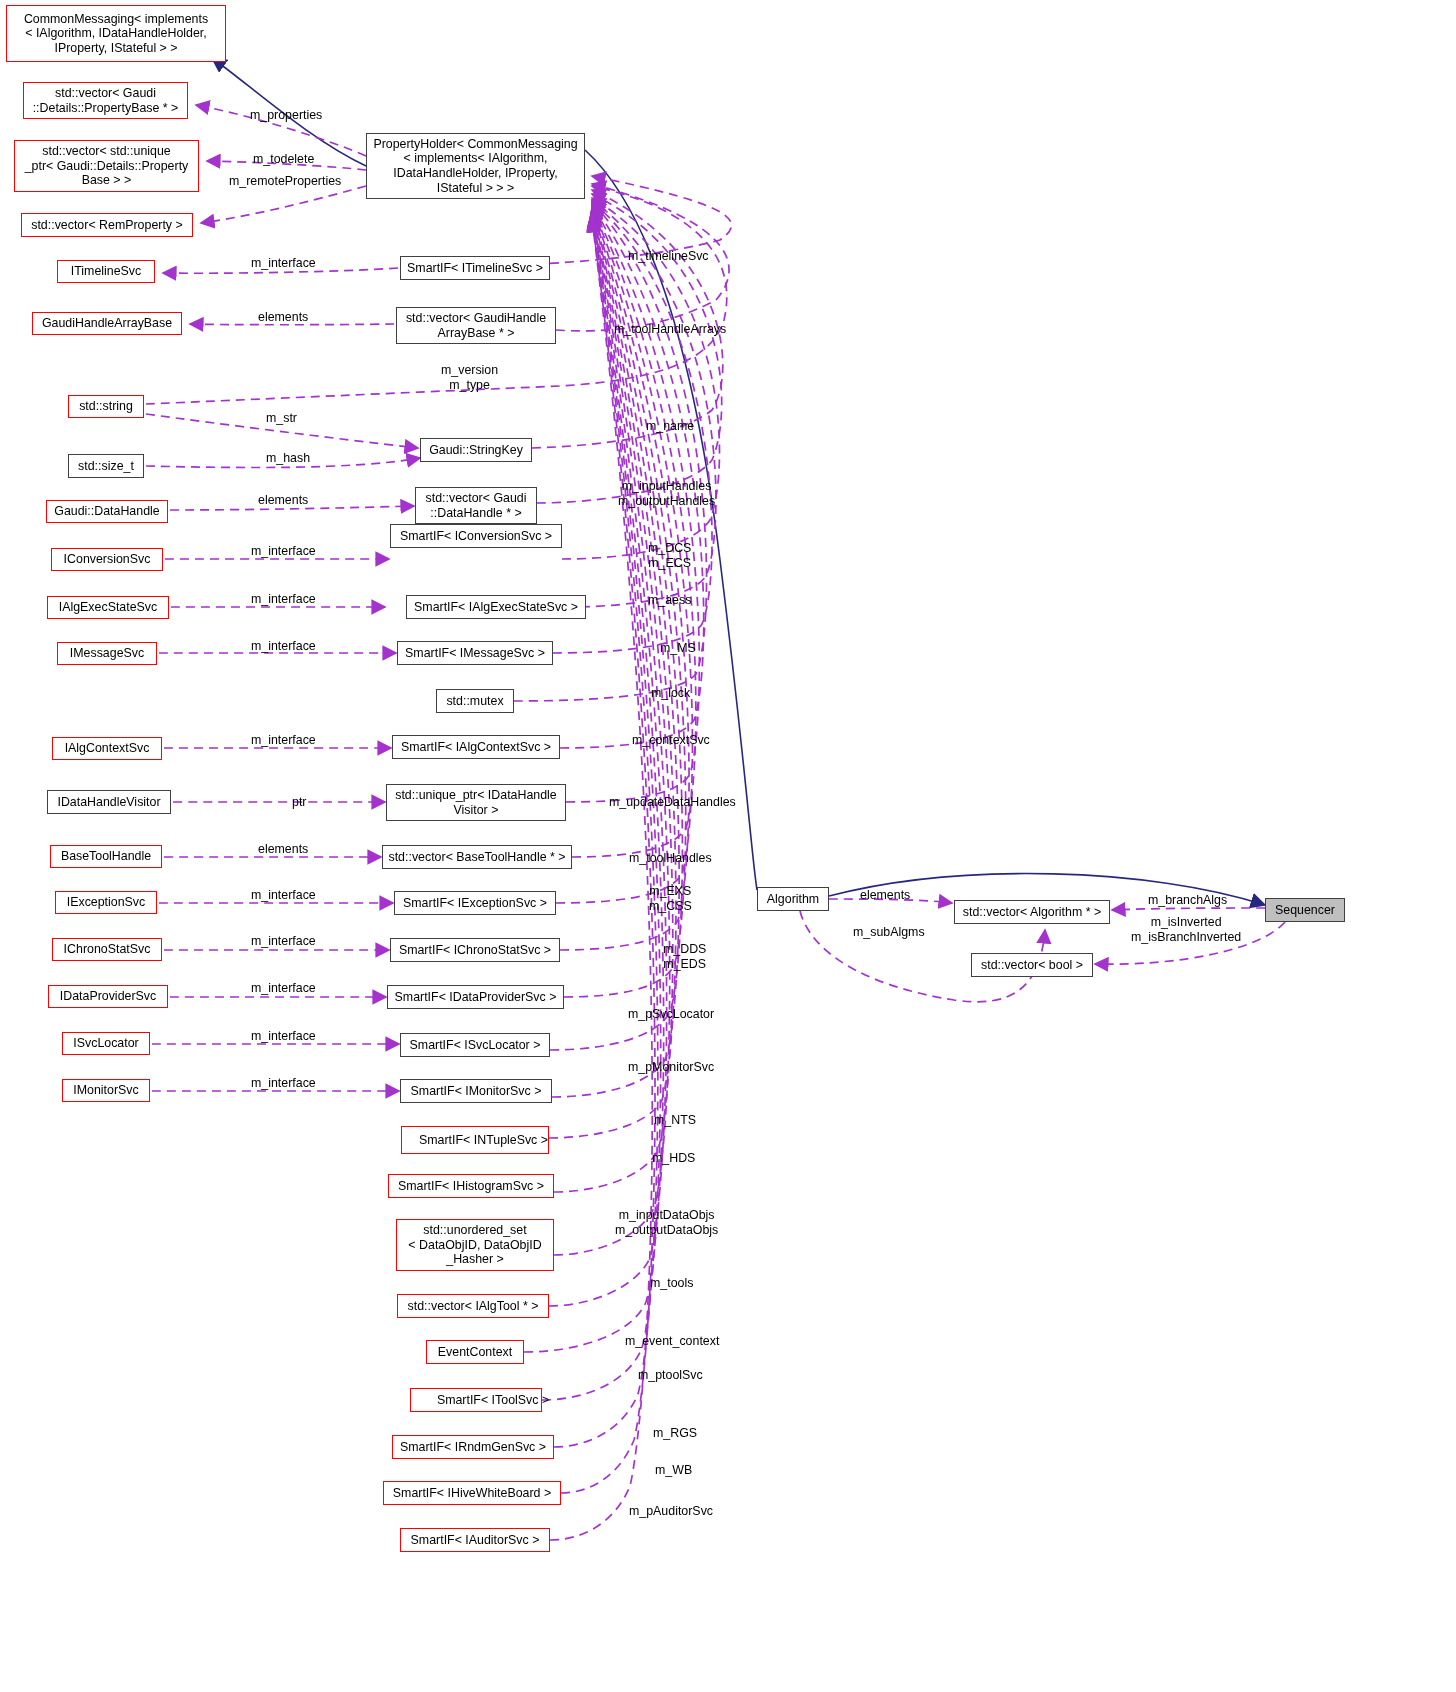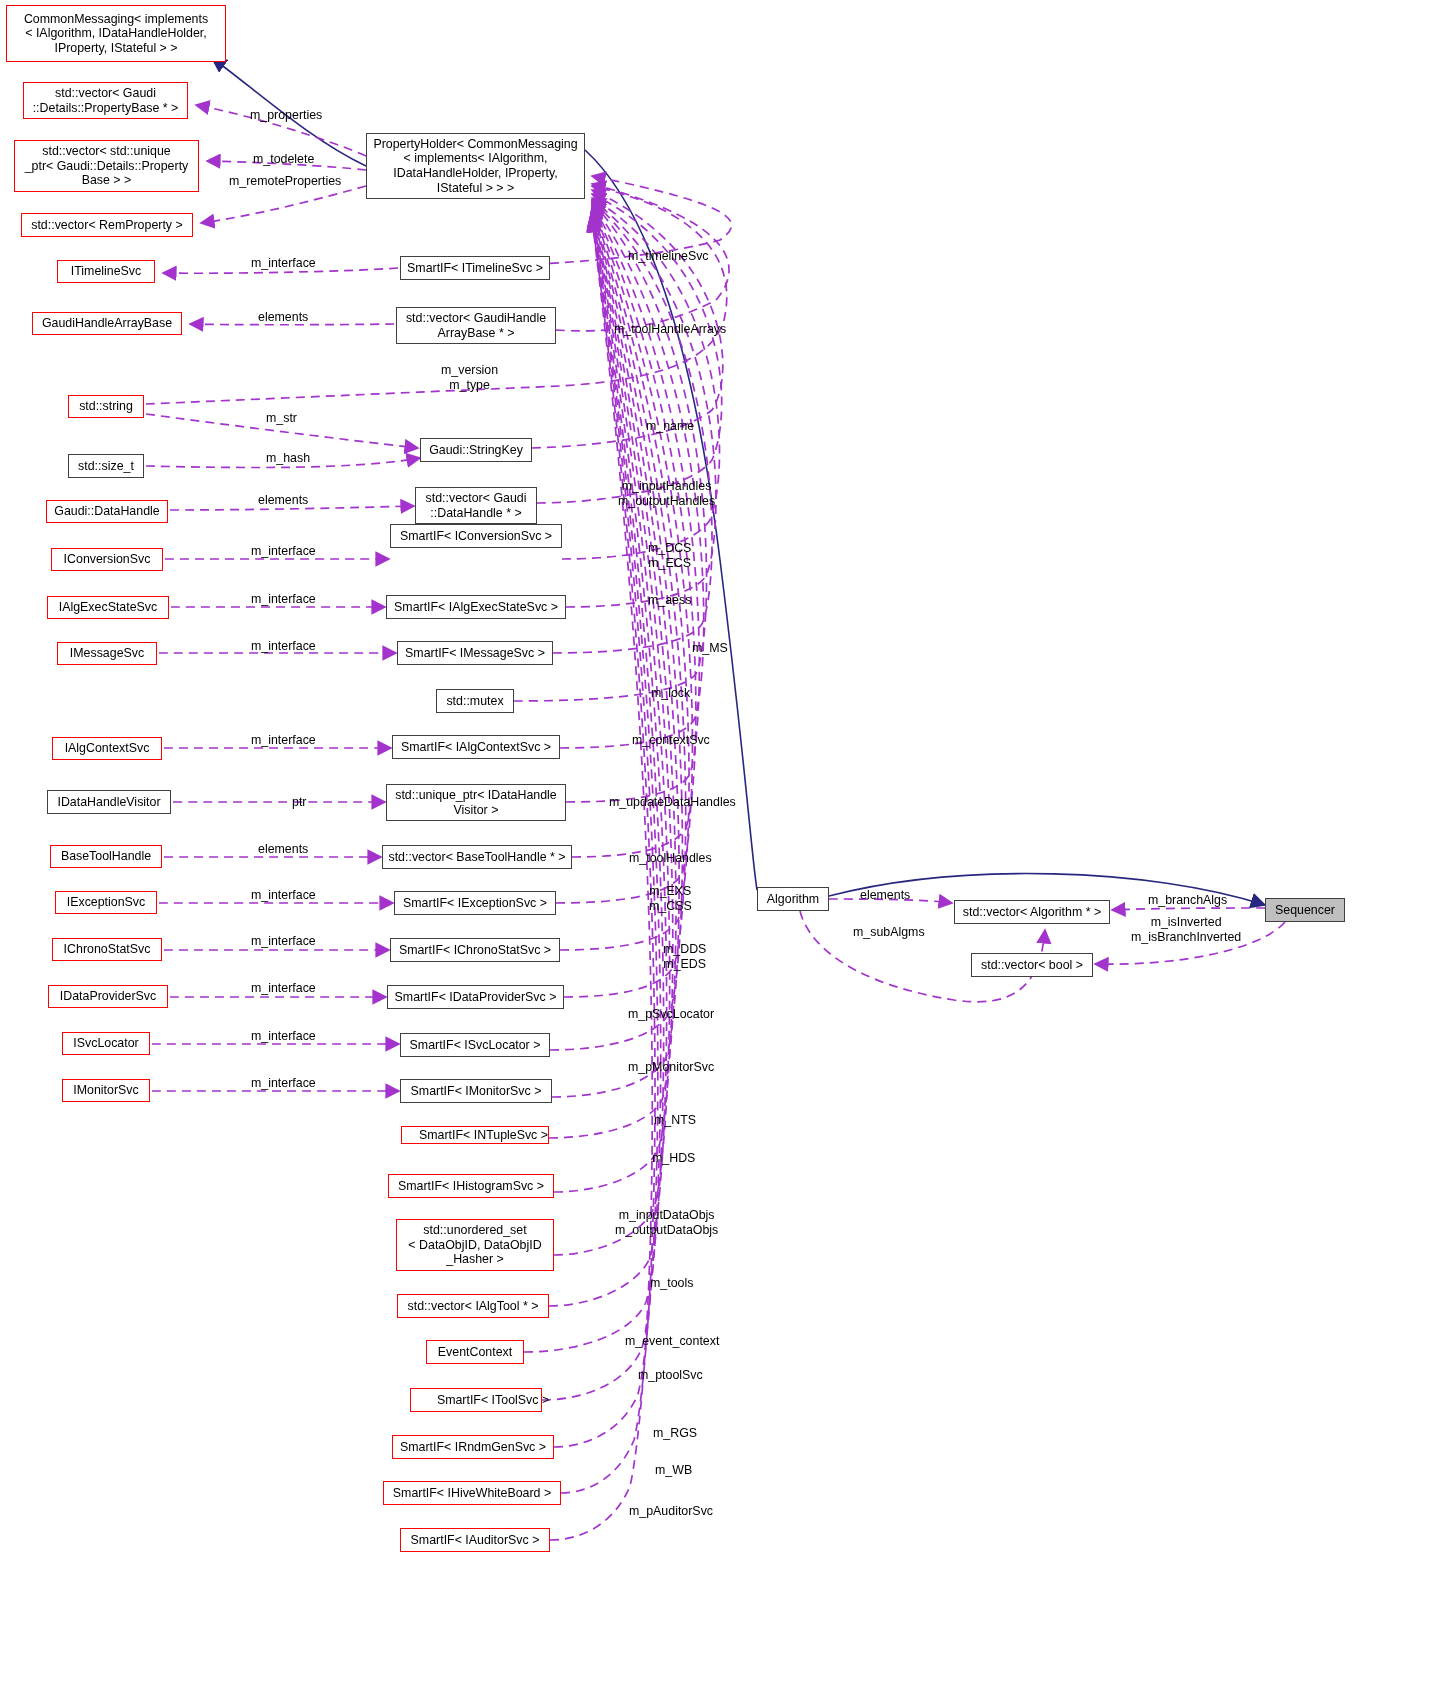--- a/index.html
+++ b/index.html
@@ -164,42 +164,42 @@
 ArrayBase * &gt;</div>
     <div class="node red" style="left: 68px; top: 395px; width: 76px; height: 23px;">std::string</div>
     <div class="node gray" style="left: 420px; top: 438px; width: 112px; height: 24px;">Gaudi::StringKey</div>
     <div class="node gray" style="left: 68px; top: 454px; width: 76px; height: 24px;">std::size_t</div>
     <div class="node red" style="left: 46px; top: 500px; width: 122px; height: 23px;">Gaudi::DataHandle</div>
     <div class="node gray" style="left: 415px; top: 487px; width: 122px; height: 37px;">std::vector&lt; Gaudi
 ::DataHandle * &gt;</div>
     <div class="node red" style="left: 51px; top: 548px; width: 112px; height: 23px;">IConversionSvc</div>
     <div class="node gray" style="left: 390px; top: 524px; width: 172px; height: 24px;">SmartIF&lt; IConversionSvc &gt;</div>
     <div class="node red" style="left: 47px; top: 596px; width: 122px; height: 23px;">IAlgExecStateSvc</div>
-    <div class="node gray" style="left: 386px; top: 595px; width: 180px; height: 24px;">SmartIF&lt; IAlgExecStateSvc &gt;</div>
+    <div class="node gray" style="left: 406px; top: 595px; width: 180px; height: 24px;">SmartIF&lt; IAlgExecStateSvc &gt;</div>
     <div class="node red" style="left: 57px; top: 642px; width: 100px; height: 23px;">IMessageSvc</div>
     <div class="node gray" style="left: 397px; top: 641px; width: 156px; height: 24px;">SmartIF&lt; IMessageSvc &gt;</div>
     <div class="node gray" style="left: 436px; top: 689px; width: 78px; height: 24px;">std::mutex</div>
     <div class="node red" style="left: 52px; top: 737px; width: 110px; height: 23px;">IAlgContextSvc</div>
     <div class="node gray" style="left: 392px; top: 735px; width: 168px; height: 24px;">SmartIF&lt; IAlgContextSvc &gt;</div>
     <div class="node gray" style="left: 47px; top: 790px; width: 124px; height: 24px;">IDataHandleVisitor</div>
     <div class="node gray" style="left: 386px; top: 784px; width: 180px; height: 37px;">std::unique_ptr&lt; IDataHandle
 Visitor &gt;</div>
     <div class="node red" style="left: 50px; top: 845px; width: 112px; height: 23px;">BaseToolHandle</div>
     <div class="node gray" style="left: 382px; top: 845px; width: 190px; height: 24px;">std::vector&lt; BaseToolHandle * &gt;</div>
     <div class="node red" style="left: 55px; top: 891px; width: 102px; height: 23px;">IExceptionSvc</div>
     <div class="node gray" style="left: 394px; top: 891px; width: 162px; height: 24px;">SmartIF&lt; IExceptionSvc &gt;</div>
     <div class="node red" style="left: 52px; top: 938px; width: 110px; height: 23px;">IChronoStatSvc</div>
     <div class="node gray" style="left: 390px; top: 938px; width: 170px; height: 24px;">SmartIF&lt; IChronoStatSvc &gt;</div>
     <div class="node red" style="left: 48px; top: 985px; width: 120px; height: 23px;">IDataProviderSvc</div>
     <div class="node gray" style="left: 387px; top: 985px; width: 177px; height: 24px;">SmartIF&lt; IDataProviderSvc &gt;</div>
     <div class="node red" style="left: 62px; top: 1032px; width: 88px; height: 23px;">ISvcLocator</div>
     <div class="node gray" style="left: 400px; top: 1033px; width: 150px; height: 24px;">SmartIF&lt; ISvcLocator &gt;</div>
     <div class="node red" style="left: 62px; top: 1079px; width: 88px; height: 23px;">IMonitorSvc</div>
     <div class="node gray" style="left: 400px; top: 1079px; width: 152px; height: 24px;">SmartIF&lt; IMonitorSvc &gt;</div>
-    <div class="node red" style="left: 401px; top: 1126px; width: 148px; height: 18px; padding-left: 17px;">SmartIF&lt; INTupleSvc &gt;</div>
+    <div class="node red" style="left: 401px; top: 1126px; width: 148px; height: 28px; padding-left: 17px;">SmartIF&lt; INTupleSvc &gt;</div>
     <div class="node red" style="left: 388px; top: 1174px; width: 166px; height: 24px;">SmartIF&lt; IHistogramSvc &gt;</div>
     <div class="node red" style="left: 396px; top: 1219px; width: 158px; height: 52px;">std::unordered_set
 &lt; DataObjID, DataObjID
 _Hasher &gt;</div>
     <div class="node red" style="left: 397px; top: 1294px; width: 152px; height: 24px;">std::vector&lt; IAlgTool * &gt;</div>
     <div class="node red" style="left: 426px; top: 1340px; width: 98px; height: 24px;">EventContext</div>
     <div class="node red" style="left: 410px; top: 1388px; width: 132px; height: 24px; padding-left: 34px;">SmartIF&lt; IToolSvc &gt;</div>
     <div class="node red" style="left: 392px; top: 1435px; width: 162px; height: 24px;">SmartIF&lt; IRndmGenSvc &gt;</div>
     <div class="node red" style="left: 383px; top: 1481px; width: 178px; height: 24px;">SmartIF&lt; IHiveWhiteBoard &gt;</div>
     <div class="node red" style="left: 400px; top: 1528px; width: 150px; height: 24px;">SmartIF&lt; IAuditorSvc &gt;</div>
@@ -221,21 +221,21 @@
     <div class="elabel" style="left: 266px; top: 451px;">m_hash</div>
     <div class="elabel" style="left: 258px; top: 493px;">elements</div>
     <div class="elabel" style="left: 618px; top: 479px;">m_inputHandles
 m_outputHandles</div>
     <div class="elabel" style="left: 251px; top: 544px;">m_interface</div>
     <div class="elabel" style="left: 648px; top: 541px;">m_DCS
 m_ECS</div>
     <div class="elabel" style="left: 251px; top: 592px;">m_interface</div>
     <div class="elabel" style="left: 648px; top: 593px;">m_aess</div>
     <div class="elabel" style="left: 251px; top: 639px;">m_interface</div>
-    <div class="elabel" style="left: 692px; top: 641px;">m_MS</div>
+    <div class="elabel" style="left: 660px; top: 641px;">m_MS</div>
     <div class="elabel" style="left: 651px; top: 686px;">m_lock</div>
     <div class="elabel" style="left: 251px; top: 733px;">m_interface</div>
     <div class="elabel" style="left: 632px; top: 733px;">m_contextSvc</div>
     <div class="elabel" style="left: 280px; top: 795px; margin-left: 12px;">ptr</div>
     <div class="elabel" style="left: 609px; top: 795px;">m_updateDataHandles</div>
     <div class="elabel" style="left: 258px; top: 842px;">elements</div>
     <div class="elabel" style="left: 629px; top: 851px;">m_toolHandles</div>
     <div class="elabel" style="left: 251px; top: 888px;">m_interface</div>
     <div class="elabel" style="left: 649px; top: 884px;">m_EXS
 m_CSS</div>

